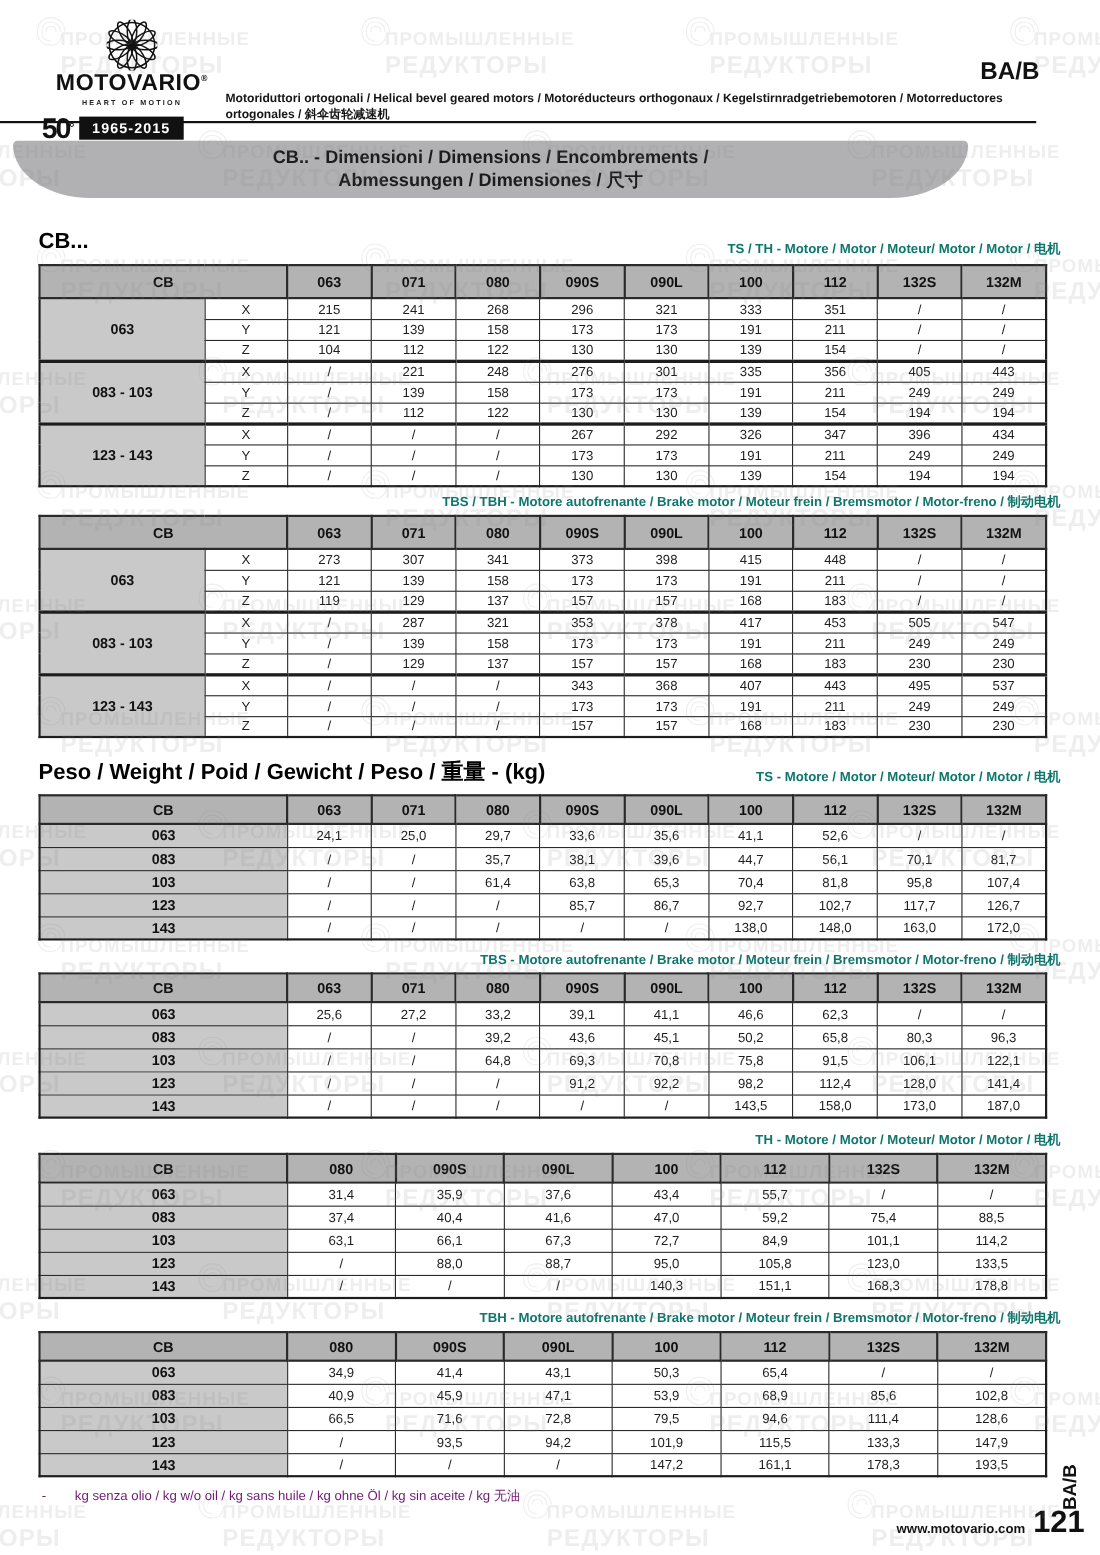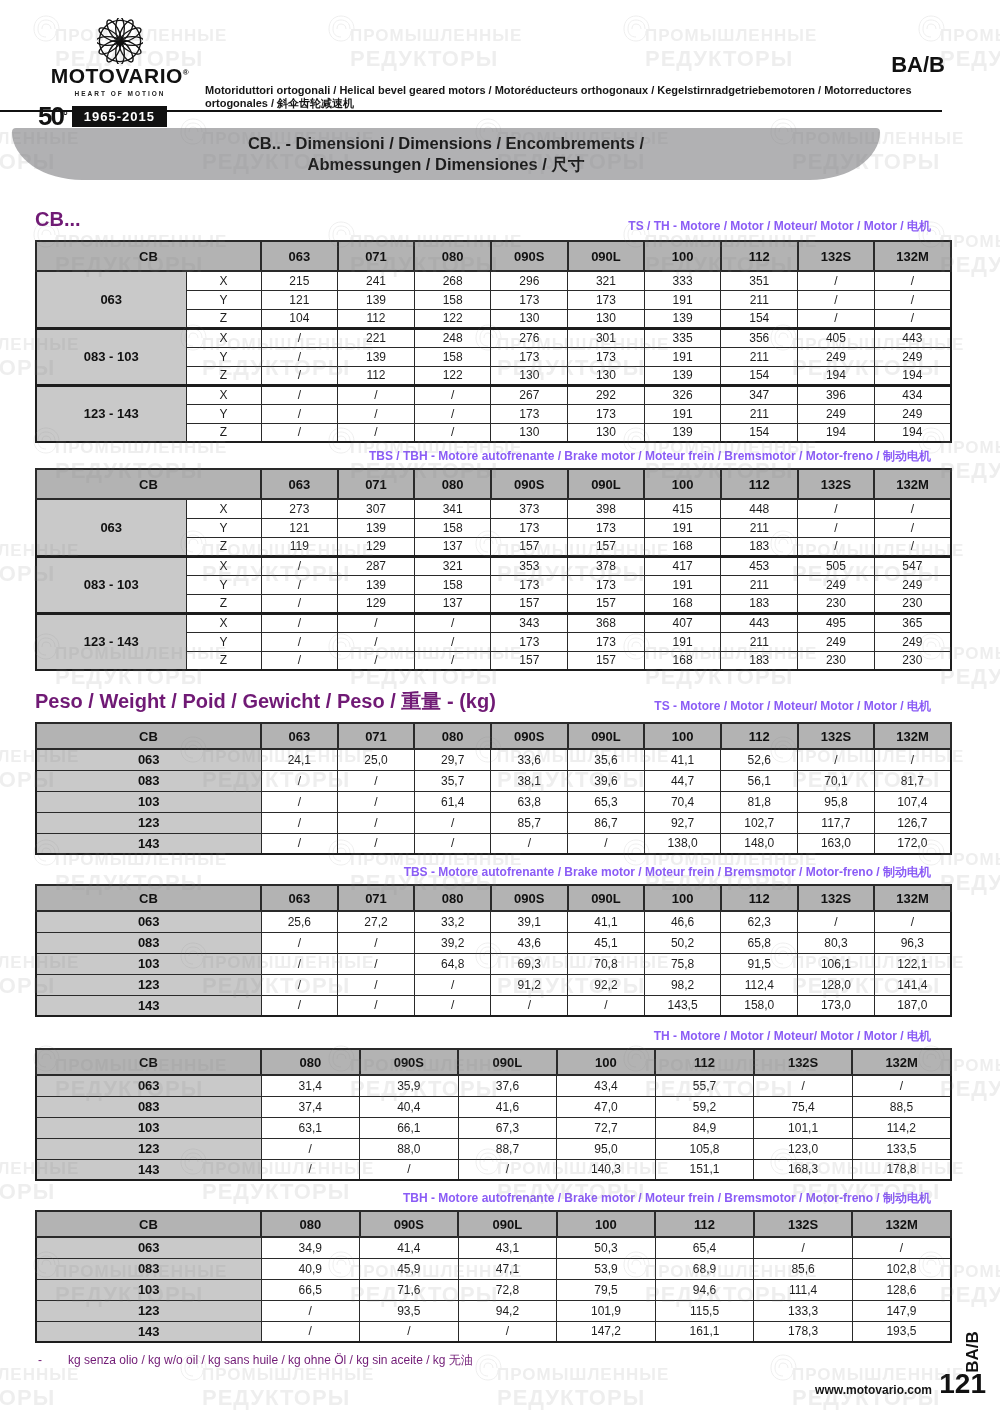--- a/index.html
+++ b/index.html
@@ -29,22 +29,22 @@
   .hdr-subtitle { position:absolute; left:205px; top:84px; width:740px; font-size:11px; font-weight:bold; color:#161616; z-index:2; }
   .hdr-rule { position:absolute; left:0; right:58px; top:110px; border-bottom:2.5px solid #111; z-index:2; }
   
   .banner {
     position:absolute; left:12px; top:128px; width:868px; height:52px; z-index:1;
     background:#b1b1b3; border-radius:4px 4px 70px 70px / 4px 4px 48px 48px;
     display:flex; flex-direction:column; align-items:center; justify-content:center;
   }
   .banner div { font-size:16.5px; font-weight:bold; color:#1c1c1c; line-height:21px; }
   
-  .sec-title { position:absolute; left:35px; font-size:20px; font-weight:bold; color:#701a75; z-index:2; }
-  .tbl-caption { position:absolute; right:69px; text-align:right; font-size:12px; font-weight:bold; color:#8b5cf6; z-index:2; }
+  .sec-title { position:absolute; left:35px; font-size:20px; font-weight:bold; color:#000000; z-index:2; }
+  .tbl-caption { position:absolute; right:36px; text-align:right; font-size:12px; font-weight:bold; color:#0f766e; z-index:2; }
   
   table.cbt { position:absolute; left:35px; width:915px; border-collapse:collapse; table-layout:fixed; z-index:2; background:#fff; }
   table.cbt th, table.cbt td { border:1px solid #2a2a2a; text-align:center; vertical-align:middle; overflow:hidden; }
   table.cbt th { background:#b3b3b3; font-size:13px; font-weight:bold; color:#111; height:30px; border-width:2px; }
   table.cbt td { font-size:12px; color:#1e1e1e; height:19px; }
   table.cbt td.grp { background:#c9c9c9; font-weight:bold; font-size:13px; color:#111; }
   table.cbt td.dim { font-size:12px; }
   table.cbt { border:2px solid #1d1d1d; }
   table.cbt tr.sep td { border-top:3px solid #1d1d1d; }
   table.wt td.lbl { background:#c9c9c9; font-weight:bold; font-size:13px; color:#111; }
@@ -354,21 +354,21 @@
           <td class="grp" rowspan="3">123 - 143</td>
           <td class="dim">X</td>
           <td>/</td>
           <td>/</td>
           <td>/</td>
           <td>343</td>
           <td>368</td>
           <td>407</td>
           <td>443</td>
           <td>495</td>
-          <td>365</td>
+          <td>537</td>
         </tr>
         <tr>
           <td class="dim">Y</td>
           <td>/</td>
           <td>/</td>
           <td>/</td>
           <td>173</td>
           <td>173</td>
           <td>191</td>
           <td>211</td>

